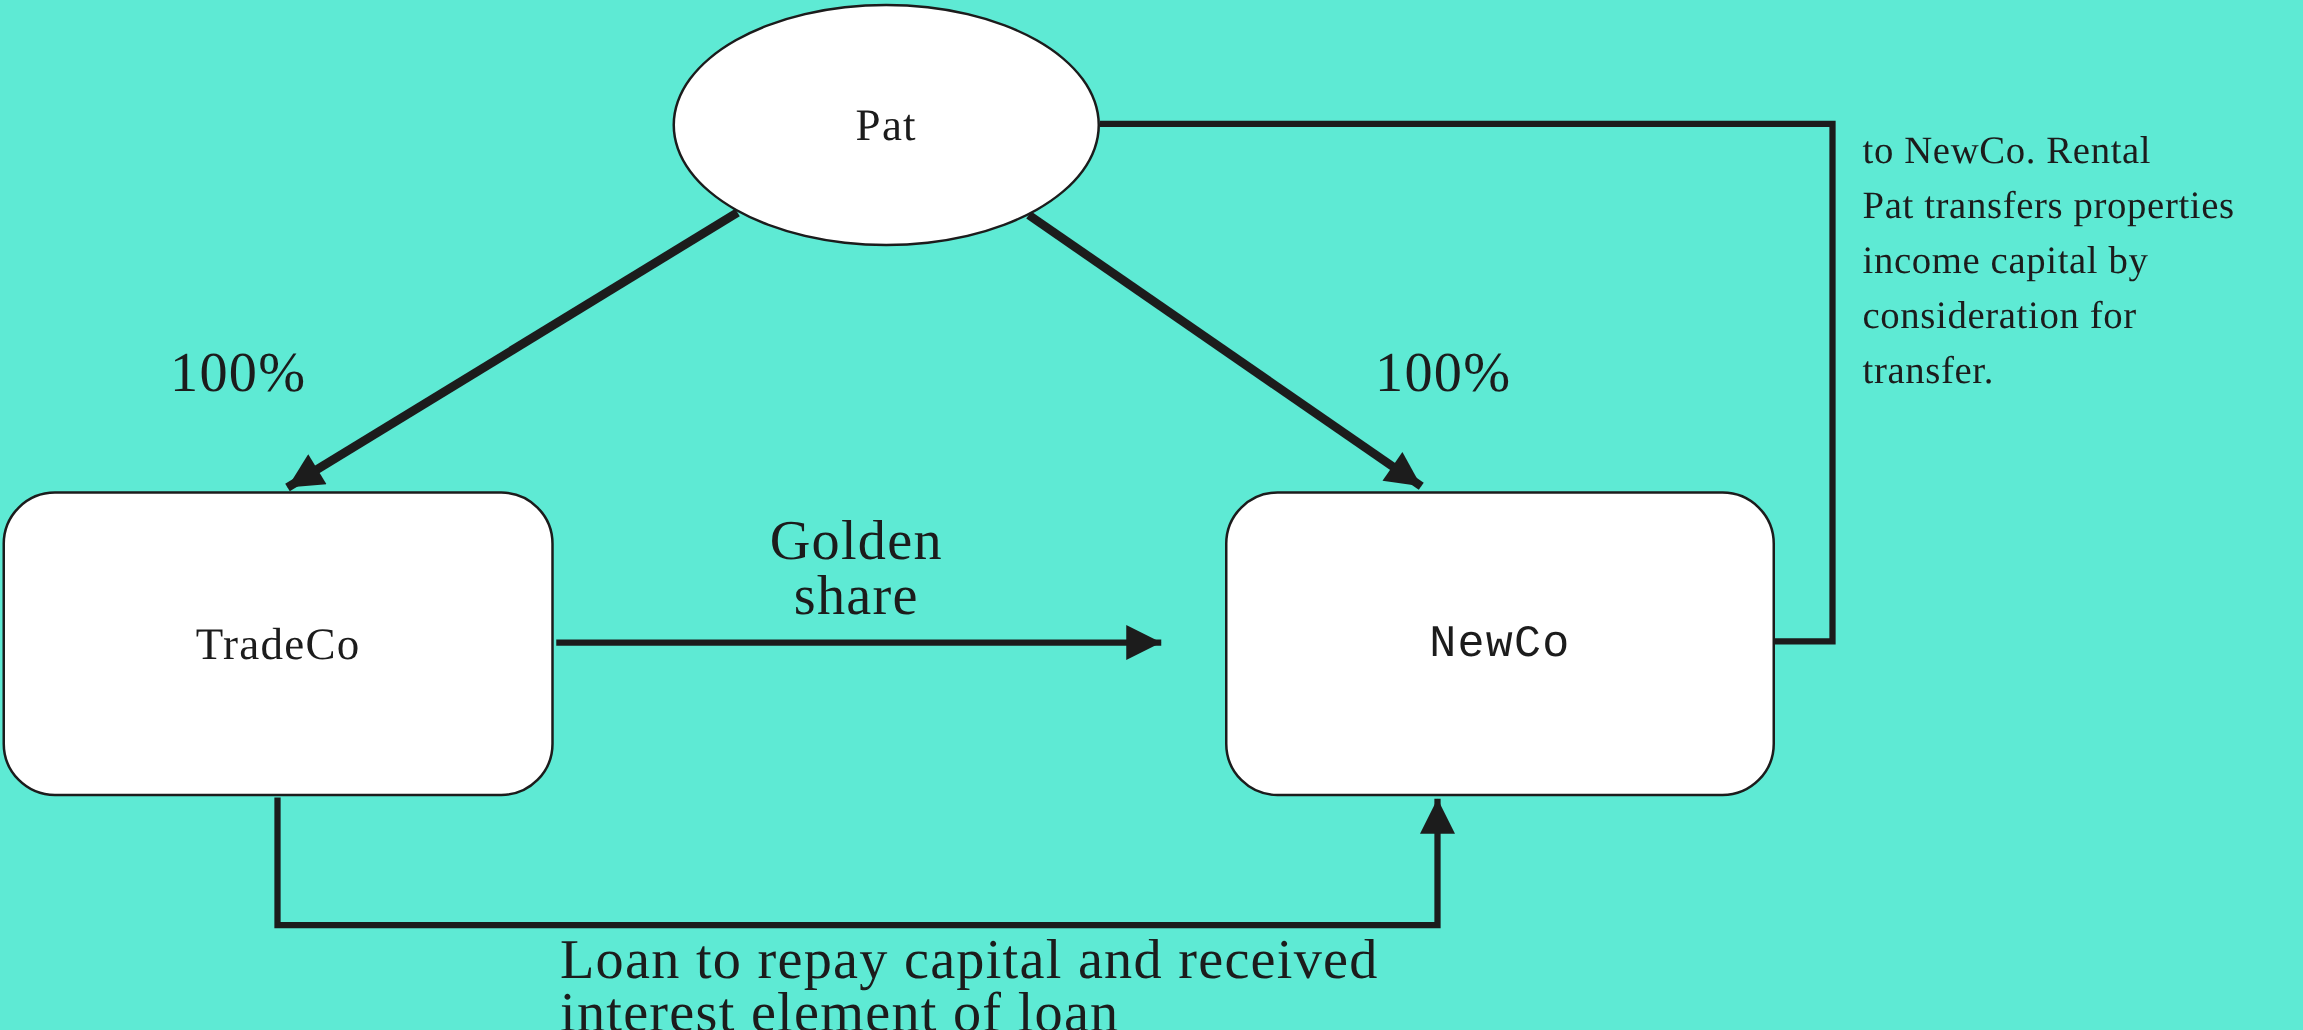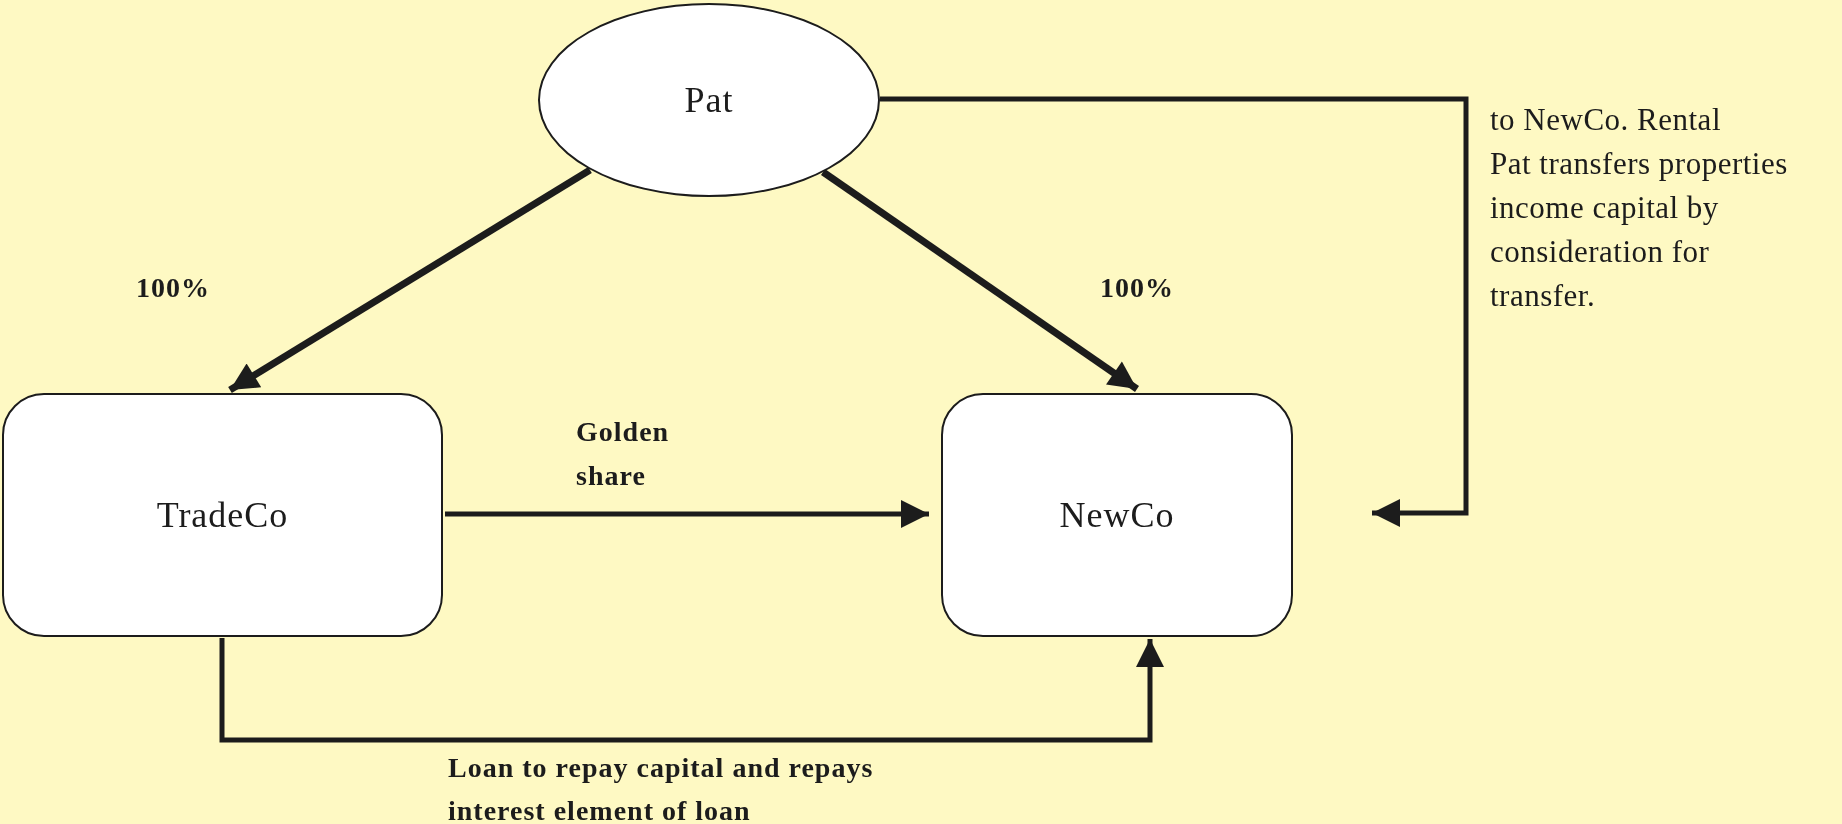--- a/index.html
+++ b/index.html
@@ -4,21 +4,21 @@
 <style>
   html, body {
     margin: 0;
     padding: 0;
     background: #ffffff;
   }
   .canvas {
     position: relative;
     width: 1842px;
     height: 824px;
-    background: #fef9c3;
+    background: #5eead4;
     font-family: "Liberation Serif", "DejaVu Serif", serif;
     color: #1c1c1c;
     overflow: hidden;
   }
   .connector-layer {
     position: absolute;
     left: 0;
     top: 0;
     width: 1842px;
     height: 824px;
@@ -40,40 +40,39 @@
     border-radius: 50%;
   }
   .node-box {
     top: 393px;
     width: 441px;
     height: 244px;
     border-radius: 42px;
     justify-content: center;
   }
   .node-tradeco { left: 2px; }
-  .node-newco  { left: 941px; width: 352px; }
+  .node-newco  { left: 980px; width: 440px; font-family: Liberation Mono, monospace; }
   .node-label {
     font-size: 36px;
     letter-spacing: 1px;
     white-space: nowrap;
   }
   .edge-label {
     position: absolute;
-    font-size: 28px;
+    font-size: 45px;
     letter-spacing: 1px;
     white-space: nowrap;
-    font-weight: bold;
   }
   .label-100-left  { left: 136px;  top: 272px; }
   .label-100-right { left: 1100px; top: 272px; }
   .label-golden {
-    left: 576px;
+    left: 560px;
     top: 410px;
     width: 250px;
-    text-align: left;
+    text-align: center;
     line-height: 44px;
   }
   .label-loan {
     left: 448px;
     top: 746px;
     line-height: 43px;
   }
   .note-block {
     position: absolute;
     left: 1490px;
@@ -123,21 +122,21 @@
   <span class="edge-label label-100-left">100%</span>
 
   <span class="edge-label label-100-right">100%</span>
 
   <div class="edge-label label-golden">
     <div>Golden</div>
     <div>share</div>
   </div>
 
   <div class="edge-label label-loan">
-    <div>Loan to repay capital and repays</div>
+    <div>Loan to repay capital and received</div>
     <div>interest element of loan</div>
   </div>
 
   <div class="note-block">
     <div>to NewCo. Rental</div>
     <div>Pat transfers properties</div>
     <div>income capital by</div>
     <div>consideration for</div>
     <div>transfer.</div>
   </div>

